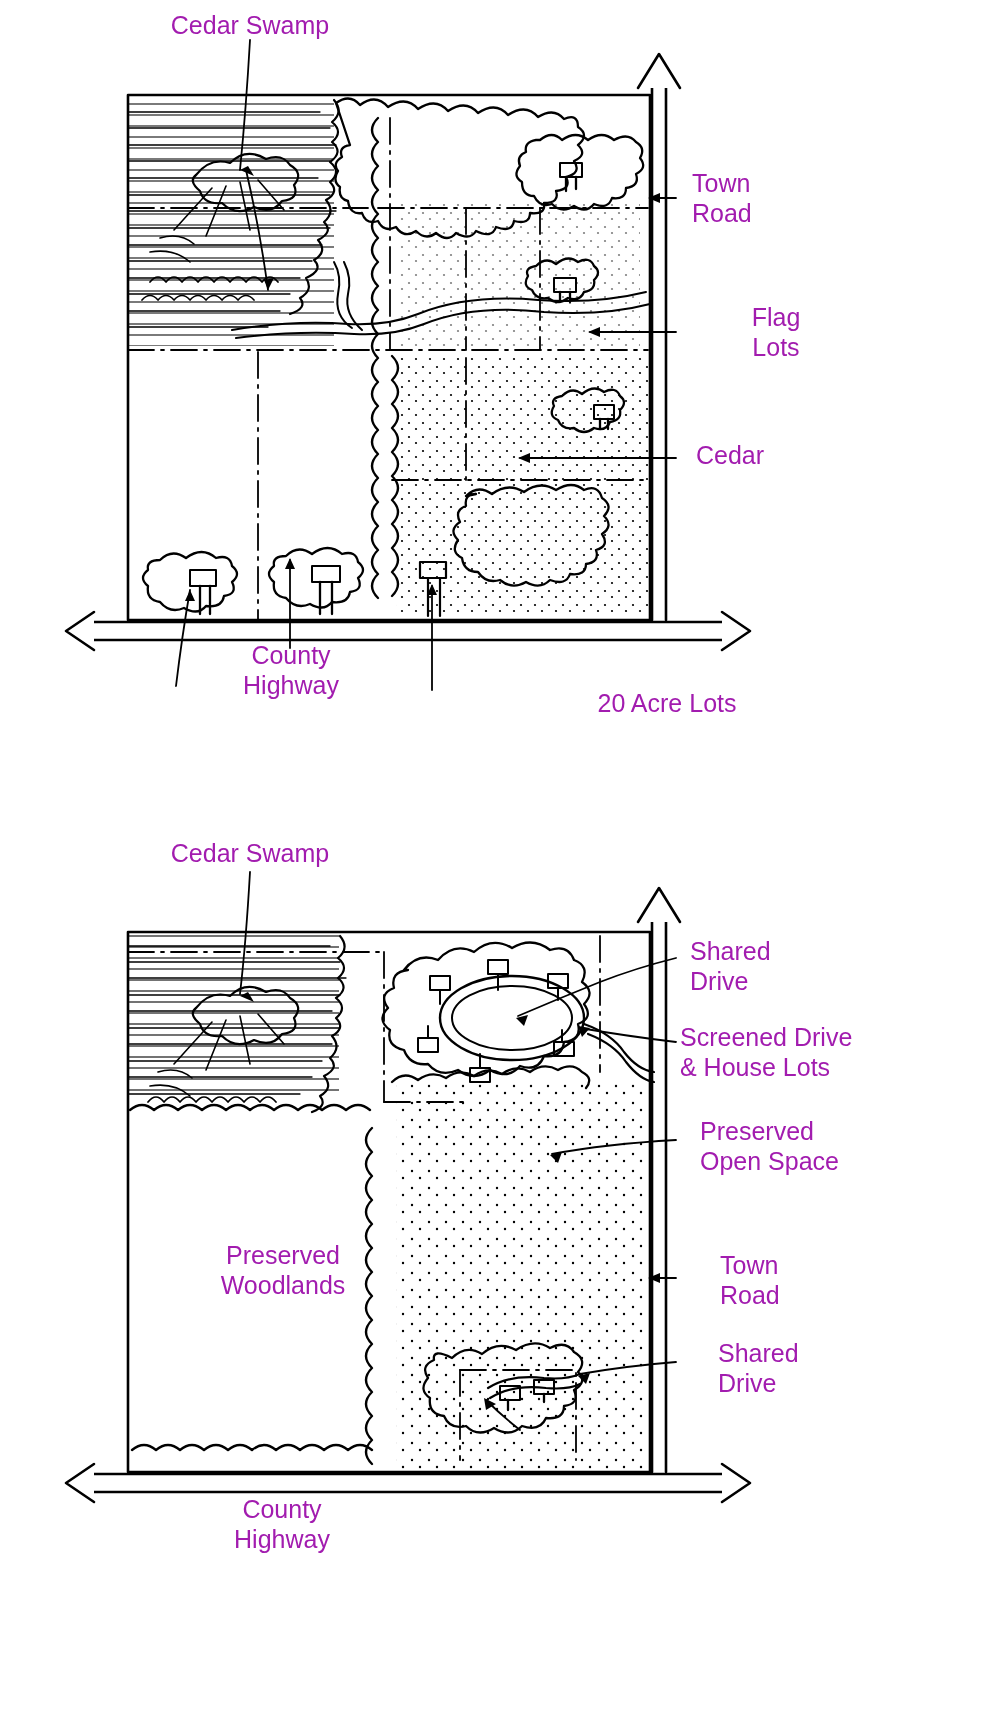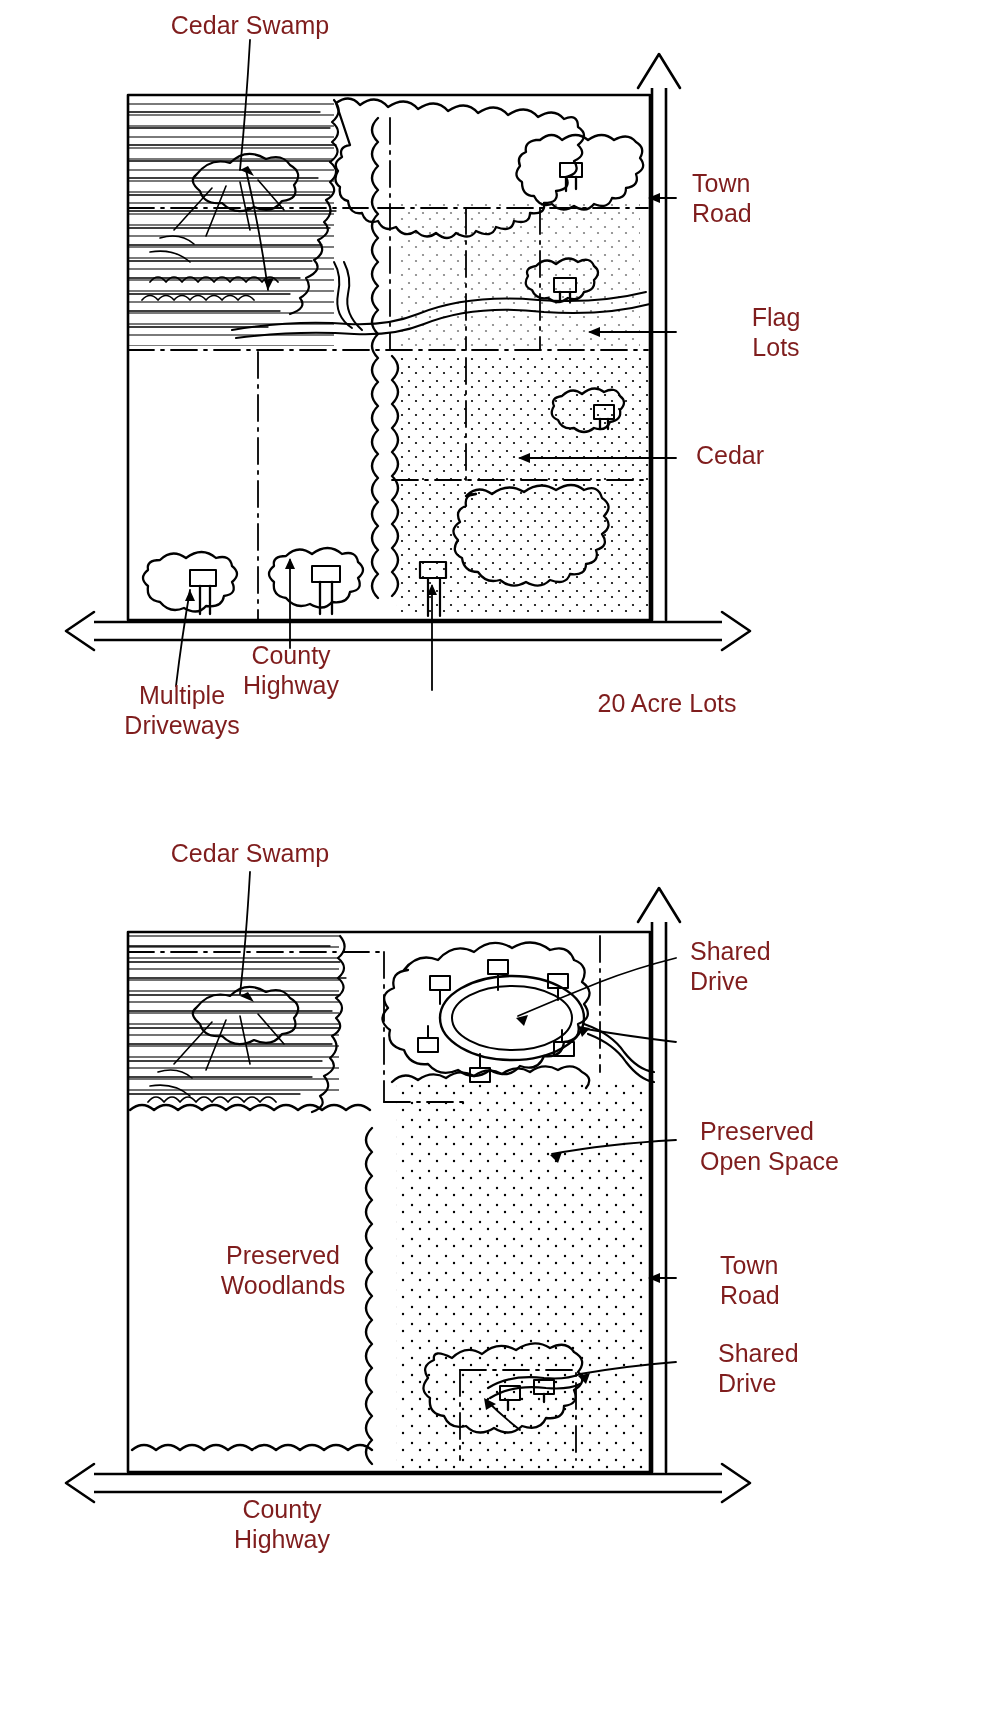--- a/index.html
+++ b/index.html
@@ -26,21 +26,21 @@
   .svg-layer {
     position: absolute;
     left: 0;
     top: 0;
   }
 
   .label {
     position: absolute;
     font-size: 25px;
     line-height: 30px;
-    color: #7f1d1d;
+    color: #a21caf;
     white-space: pre;
   }
   .label.center { text-align: center; }
   .label.left { text-align: left; }
 </style>
 </head>
 <body>
 
 <div class="figure" id="figure-top">
 
@@ -206,22 +206,20 @@
 Road</div>
 
   <div class="label left" style="left:696px; top:302px; width:160px;text-align:center;">Flag
 Lots</div>
 
   <div class="label left" style="left:696px; top:440px; width:180px;">Cedar</div>
 
   <div class="label center" style="left:196px; top:640px; width:190px;">County
 Highway</div>
 
-  <div class="label center" style="left:72px; top:680px; width:220px;">Multiple
-Driveways</div>
 
 
   <div class="label center" style="left:562px; top:688px; width:210px;">20 Acre Lots</div>
 </div>
 
 <div class="figure" id="figure-bottom">
 
   <svg class="svg-layer" width="987" height="926" viewBox="0 0 987 926">
     <defs>
       <pattern id="openSpaceDots" width="17" height="17" patternUnits="userSpaceOnUse">
@@ -347,20 +345,22 @@
         <path d="M484 588 l2 12 l10 -6 z"></path>
       </g>
     </g>
   </svg>
 
   <div class="label center" style="left:120px; top:28px; width:260px;">Cedar Swamp</div>
 
   <div class="label left" style="left:690px; top:126px; width:170px;">Shared
 Drive</div>
 
+  <div class="label left" style="left:680px; top:212px; width:290px;">Screened Drive
+&amp; House Lots</div>
 
   <div class="label left" style="left:700px; top:306px; width:250px;">Preserved
 Open Space</div>
 
   <div class="label left" style="left:720px; top:440px; width:160px;">Town
 Road</div>
 
   <div class="label left" style="left:718px; top:528px; width:170px;">Shared
 Drive</div>
 

